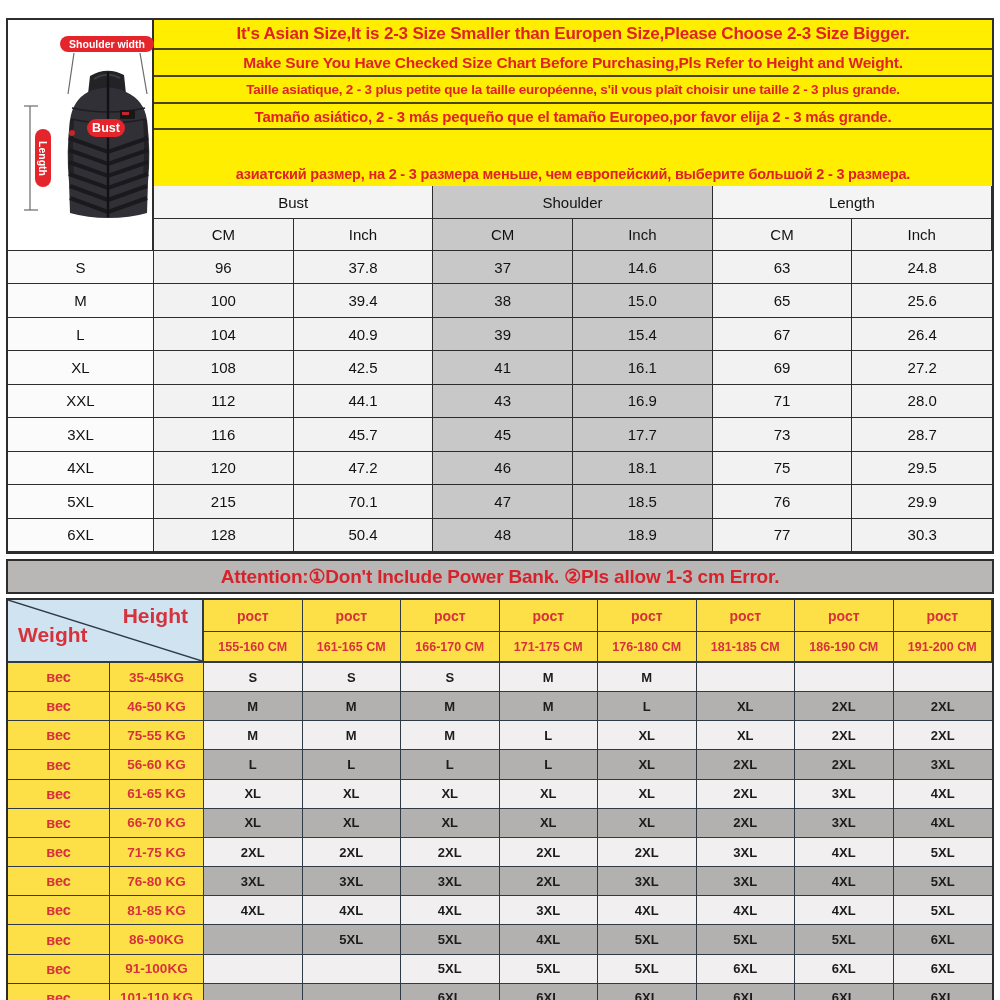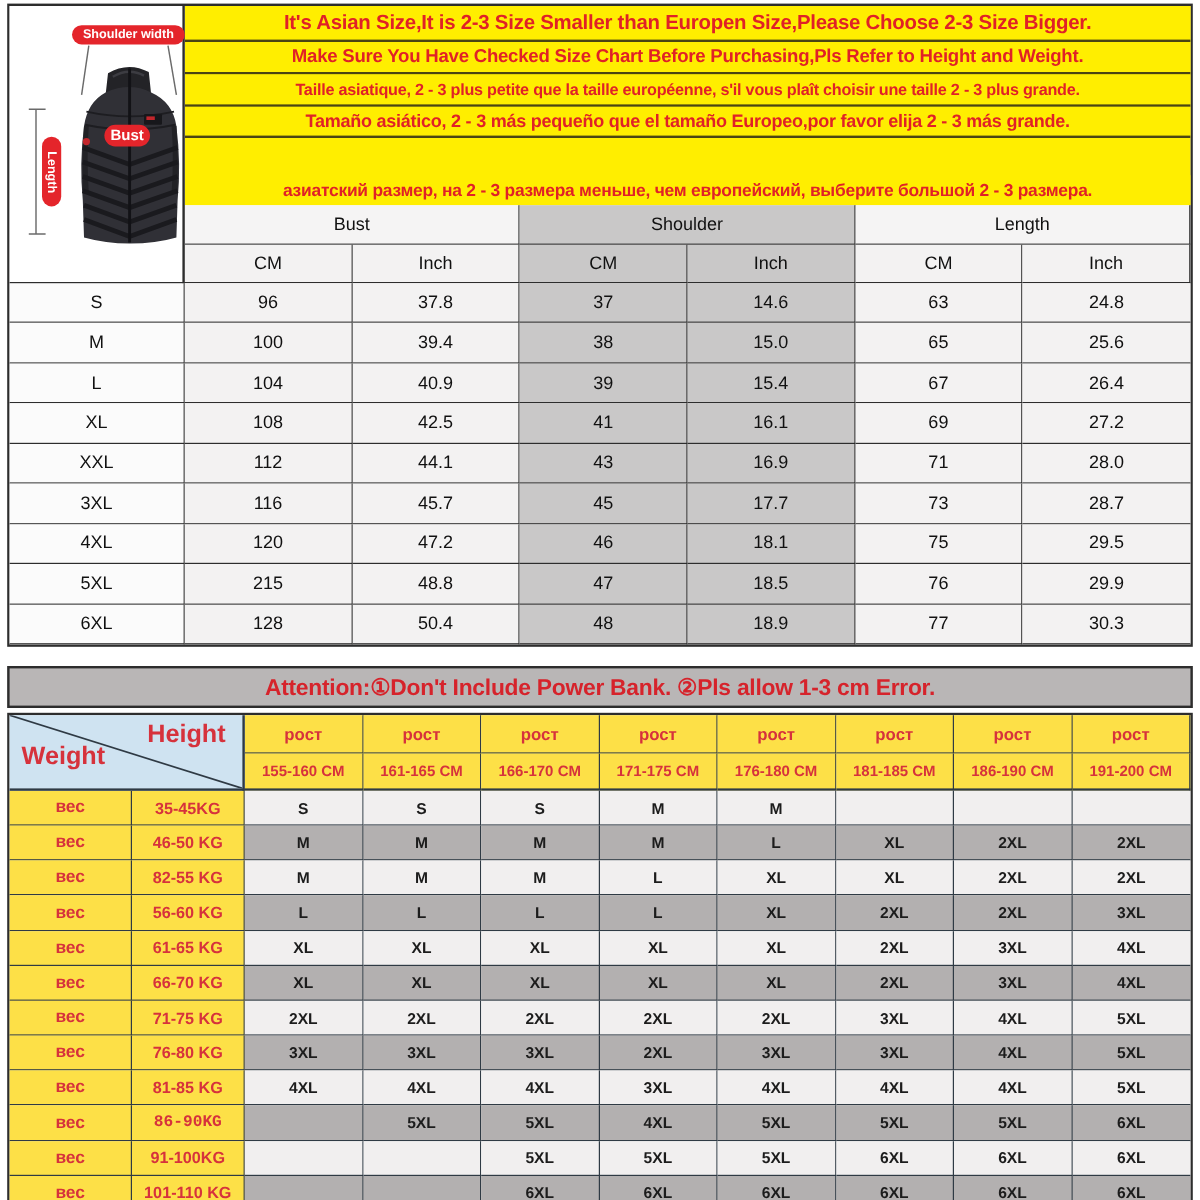--- a/index.html
+++ b/index.html
@@ -3,21 +3,21 @@
 <meta charset="utf-8">
 <style>
   * { margin: 0; padding: 0; box-sizing: border-box; }
   html, body { background: #ffffff; }
   body {
     width: 1000px; height: 1000px;
     font-family: "Liberation Sans", sans-serif;
     color: #111;
     overflow: hidden;
   }
-  .page { width: 1000px; height: 1000px; padding: 3px 6px; background: #fff; }
+  .page { width: 1000px; height: 1000px; padding: 18px 6px; background: #fff; }
 
   
   .top-grid {
     display: grid;
     grid-template-columns: 146px repeat(6, 1fr);
     grid-template-rows: 166px 33px 32px repeat(9, 1fr);
     height: 536px;
     border: 2px solid #2d2d2d;
     background: #fff;
   }
@@ -61,21 +61,21 @@
   .gh2 { grid-area: 2 / 4 / 3 / 6; }
   .gh3 { grid-area: 2 / 6 / 3 / 8; }
   .u1 { grid-area: 3 / 2 / 4 / 3; } .u2 { grid-area: 3 / 3 / 4 / 4; }
   .u3 { grid-area: 3 / 4 / 4 / 5; } .u4 { grid-area: 3 / 5 / 4 / 6; }
   .u5 { grid-area: 3 / 6 / 4 / 7; } .u6 { grid-area: 3 / 7 / 4 / 8; }
   .gray { background: #c9c8c8 !important; }
   .size-label-cell { background: #fbfbfb; }
 
   
   .attention-bar {
-    margin-top: 16px;
+    margin-top: 5px;
     height: 35px;
     border: 2px solid #2d2d2d;
     background: #b9b6b6;
     display: flex; align-items: center; justify-content: center;
     color: #d6232b; font-weight: 700; font-size: 19px;
     letter-spacing: -0.2px;
   }
 
   
   .fit-grid {
@@ -258,21 +258,21 @@
       <div class="cell" style="border-right: none;">28.7</div>
       <div class="cell size-label-cell">4XL</div>
       <div class="cell">120</div>
       <div class="cell">47.2</div>
       <div class="cell gray">46</div>
       <div class="cell gray">18.1</div>
       <div class="cell">75</div>
       <div class="cell" style="border-right: none;">29.5</div>
       <div class="cell size-label-cell">5XL</div>
       <div class="cell">215</div>
-      <div class="cell">48.8</div>
+      <div class="cell">70.1</div>
       <div class="cell gray">47</div>
       <div class="cell gray">18.5</div>
       <div class="cell">76</div>
       <div class="cell" style="border-right: none;">29.9</div>
       <div class="cell size-label-cell">6XL</div>
       <div class="cell">128</div>
       <div class="cell">50.4</div>
       <div class="cell gray">48</div>
       <div class="cell gray">18.9</div>
       <div class="cell">77</div>
@@ -320,21 +320,21 @@
       <div class="fcell blue kg-cell" style="grid-area: 4 / 2;">46-50 KG</div>
       <div class="fcell sz-cell row-dark" style="grid-area: 4 / 3;">M</div>
       <div class="fcell sz-cell row-dark" style="grid-area: 4 / 4;">M</div>
       <div class="fcell sz-cell row-dark" style="grid-area: 4 / 5;">M</div>
       <div class="fcell sz-cell row-dark" style="grid-area: 4 / 6;">M</div>
       <div class="fcell sz-cell row-dark" style="grid-area: 4 / 7;">L</div>
       <div class="fcell sz-cell row-dark" style="grid-area: 4 / 8;">XL</div>
       <div class="fcell sz-cell row-dark" style="grid-area: 4 / 9;">2XL</div>
       <div class="fcell sz-cell row-dark" style="grid-area: 4 / 10; border-right: none;">2XL</div>
       <div class="fcell blue ves-cell" style="grid-area: 5 / 1;">вес</div>
-      <div class="fcell blue kg-cell" style="grid-area: 5 / 2;">82-55 KG</div>
+      <div class="fcell blue kg-cell" style="grid-area: 5 / 2;">75-55 KG</div>
       <div class="fcell sz-cell row-light" style="grid-area: 5 / 3;">M</div>
       <div class="fcell sz-cell row-light" style="grid-area: 5 / 4;">M</div>
       <div class="fcell sz-cell row-light" style="grid-area: 5 / 5;">M</div>
       <div class="fcell sz-cell row-light" style="grid-area: 5 / 6;">L</div>
       <div class="fcell sz-cell row-light" style="grid-area: 5 / 7;">XL</div>
       <div class="fcell sz-cell row-light" style="grid-area: 5 / 8;">XL</div>
       <div class="fcell sz-cell row-light" style="grid-area: 5 / 9;">2XL</div>
       <div class="fcell sz-cell row-light" style="grid-area: 5 / 10; border-right: none;">2XL</div>
       <div class="fcell blue ves-cell" style="grid-area: 6 / 1;">вес</div>
       <div class="fcell blue kg-cell" style="grid-area: 6 / 2;">56-60 KG</div>
@@ -390,21 +390,21 @@
       <div class="fcell blue kg-cell" style="grid-area: 11 / 2;">81-85 KG</div>
       <div class="fcell sz-cell row-light" style="grid-area: 11 / 3;">4XL</div>
       <div class="fcell sz-cell row-light" style="grid-area: 11 / 4;">4XL</div>
       <div class="fcell sz-cell row-light" style="grid-area: 11 / 5;">4XL</div>
       <div class="fcell sz-cell row-light" style="grid-area: 11 / 6;">3XL</div>
       <div class="fcell sz-cell row-light" style="grid-area: 11 / 7;">4XL</div>
       <div class="fcell sz-cell row-light" style="grid-area: 11 / 8;">4XL</div>
       <div class="fcell sz-cell row-light" style="grid-area: 11 / 9;">4XL</div>
       <div class="fcell sz-cell row-light" style="grid-area: 11 / 10; border-right: none;">5XL</div>
       <div class="fcell blue ves-cell" style="grid-area: 12 / 1;">вес</div>
-      <div class="fcell blue kg-cell" style="grid-area: 12 / 2; font-family: Liberation Mono, monospace;">86-90KG</div>
+      <div class="fcell blue kg-cell" style="grid-area: 12 / 2;">86-90KG</div>
       <div class="fcell sz-cell row-dark" style="grid-area: 12 / 3;"></div>
       <div class="fcell sz-cell row-dark" style="grid-area: 12 / 4;">5XL</div>
       <div class="fcell sz-cell row-dark" style="grid-area: 12 / 5;">5XL</div>
       <div class="fcell sz-cell row-dark" style="grid-area: 12 / 6;">4XL</div>
       <div class="fcell sz-cell row-dark" style="grid-area: 12 / 7;">5XL</div>
       <div class="fcell sz-cell row-dark" style="grid-area: 12 / 8;">5XL</div>
       <div class="fcell sz-cell row-dark" style="grid-area: 12 / 9;">5XL</div>
       <div class="fcell sz-cell row-dark" style="grid-area: 12 / 10; border-right: none;">6XL</div>
       <div class="fcell blue ves-cell" style="grid-area: 13 / 1;">вес</div>
       <div class="fcell blue kg-cell" style="grid-area: 13 / 2;">91-100KG</div>

